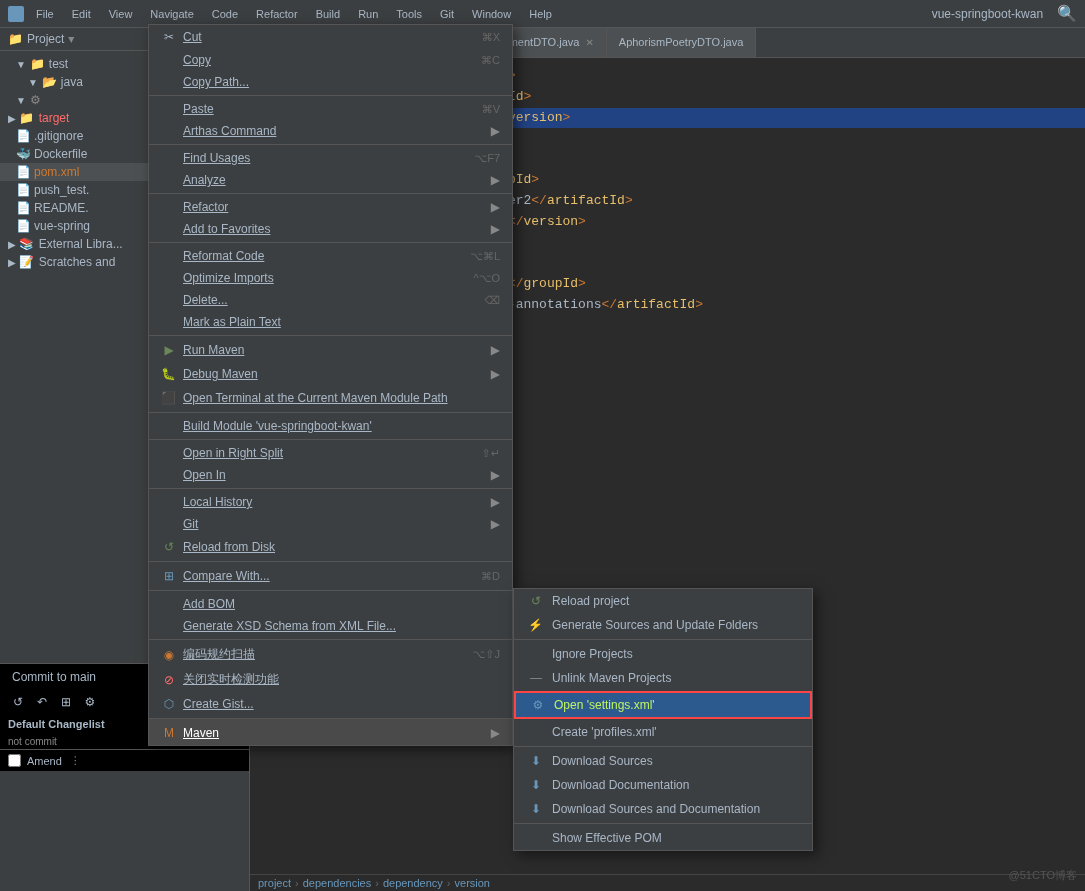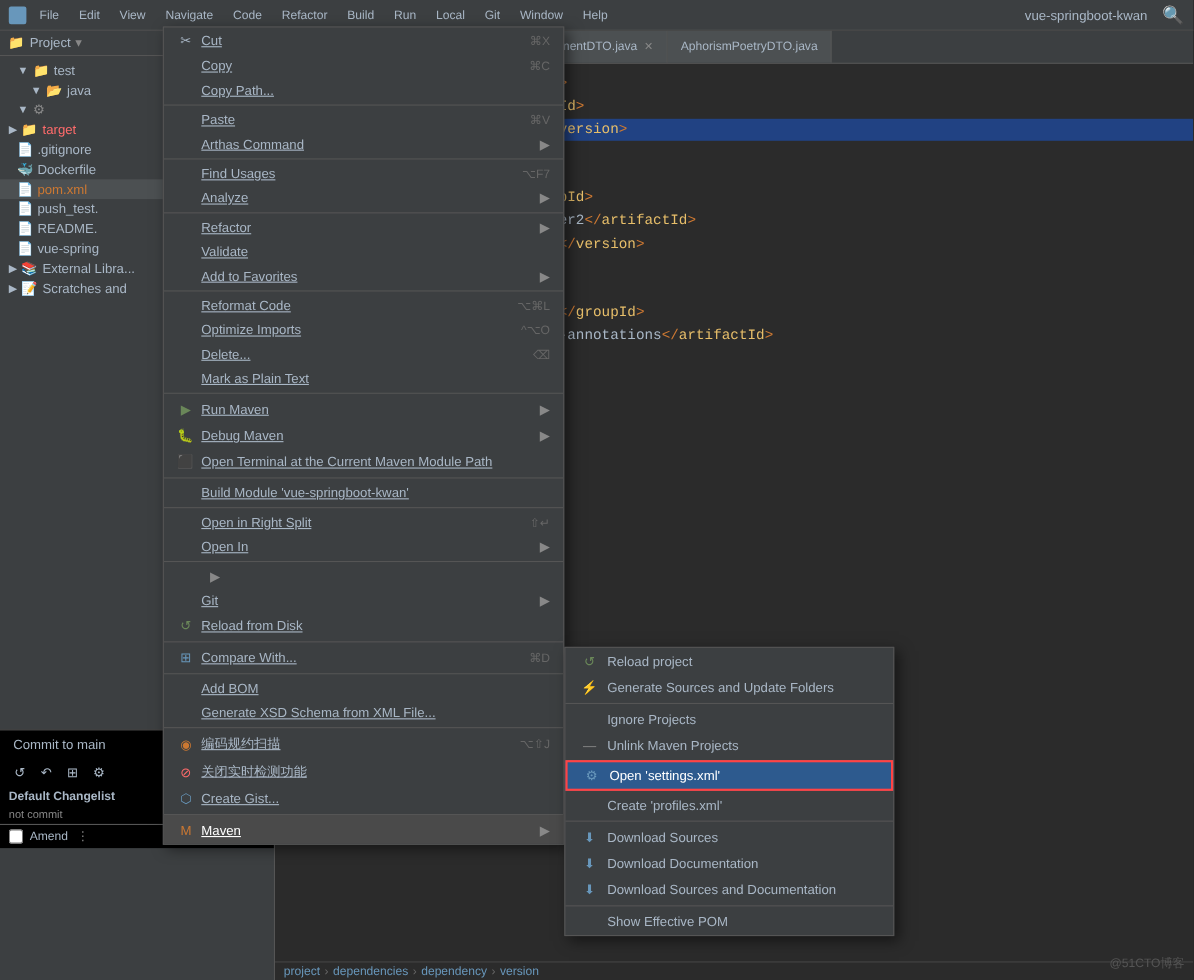--- a/index.html
+++ b/index.html
@@ -291,21 +291,21 @@
 <div class="top-bar">
   <span class="top-bar-icon" style="background:#6897bb;"></span>
   <span class="top-bar-btn">File</span>
   <span class="top-bar-btn">Edit</span>
   <span class="top-bar-btn">View</span>
   <span class="top-bar-btn">Navigate</span>
   <span class="top-bar-btn">Code</span>
   <span class="top-bar-btn">Refactor</span>
   <span class="top-bar-btn">Build</span>
   <span class="top-bar-btn">Run</span>
-  <span class="top-bar-btn">Local</span>
+  <span class="top-bar-btn">Tools</span>
   <span class="top-bar-btn">Git</span>
   <span class="top-bar-btn">Window</span>
   <span class="top-bar-btn">Help</span>
   <span style="flex:1"></span>
   <span style="color:#a9b7c6; font-size:12px;">vue-springboot-kwan</span>
   <span style="font-size:16px; cursor:pointer; color:#a9b7c6; margin-left:8px;">🔍</span>
 </div>
 
 <div class="ide-layout">
 
@@ -500,24 +500,20 @@
     <span class="label">Analyze</span>
     <span class="arrow">▶</span>
   </div>
   <div class="ctx-item separator">
     <div class="ctx-spacer"></div>
     <span class="label">Refactor</span>
     <span class="arrow">▶</span>
   </div>
   <div class="ctx-item">
     <div class="ctx-spacer"></div>
-    <span class="label">Validate</span>
-  </div>
-  <div class="ctx-item">
-    <div class="ctx-spacer"></div>
     <span class="label">Add to Favorites</span>
     <span class="arrow">▶</span>
   </div>
   <div class="ctx-item separator">
     <div class="ctx-spacer"></div>
     <span class="label">Reformat Code</span>
     <span class="shortcut">⌥⌘L</span>
   </div>
   <div class="ctx-item">
     <div class="ctx-spacer"></div>
@@ -556,20 +552,21 @@
     <span class="label">Open in Right Split</span>
     <span class="shortcut">⇧↵</span>
   </div>
   <div class="ctx-item">
     <div class="ctx-spacer"></div>
     <span class="label">Open In</span>
     <span class="arrow">▶</span>
   </div>
   <div class="ctx-item separator">
     <div class="ctx-spacer"></div>
+    <span class="label">Local History</span>
     <span class="arrow">▶</span>
   </div>
   <div class="ctx-item">
     <div class="ctx-spacer"></div>
     <span class="label">Git</span>
     <span class="arrow">▶</span>
   </div>
   <div class="ctx-item">
     <div class="ctx-icon" style="color:#6a8759;">↺</div>
     <span class="label">Reload from Disk</span>
@@ -620,21 +617,21 @@
   <div class="submenu-item">
     <div class="sub-icon"></div>
     <span>Ignore Projects</span>
   </div>
   <div class="submenu-item">
     <div class="sub-icon" style="color:#888;">—</div>
     <span>Unlink Maven Projects</span>
   </div>
   <div class="submenu-item active-item" style="background:#2d5a8e; border:2px solid #ff4444; margin:1px 0;">
     <div class="sub-icon" style="color:#6897bb;">⚙</div>
-    <span style="color:#ffffff;">Open 'settings.xml'</span>
+    <span style="color:#bef264;">Open 'settings.xml'</span>
   </div>
   <div class="submenu-item">
     <div class="sub-icon"></div>
     <span>Create 'profiles.xml'</span>
   </div>
   <div class="submenu-separator"></div>
   <div class="submenu-item">
     <div class="sub-icon" style="color:#6897bb;">⬇</div>
     <span>Download Sources</span>
   </div>

